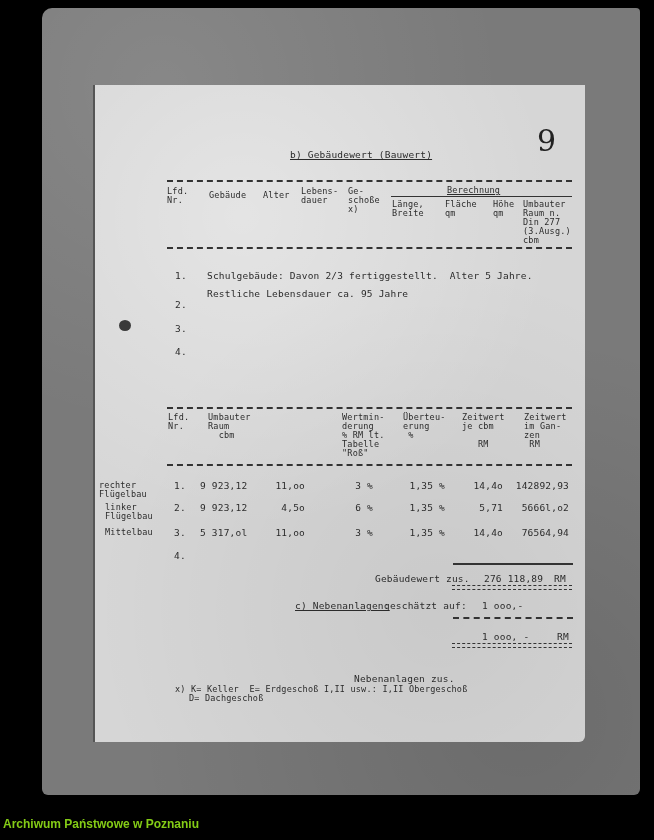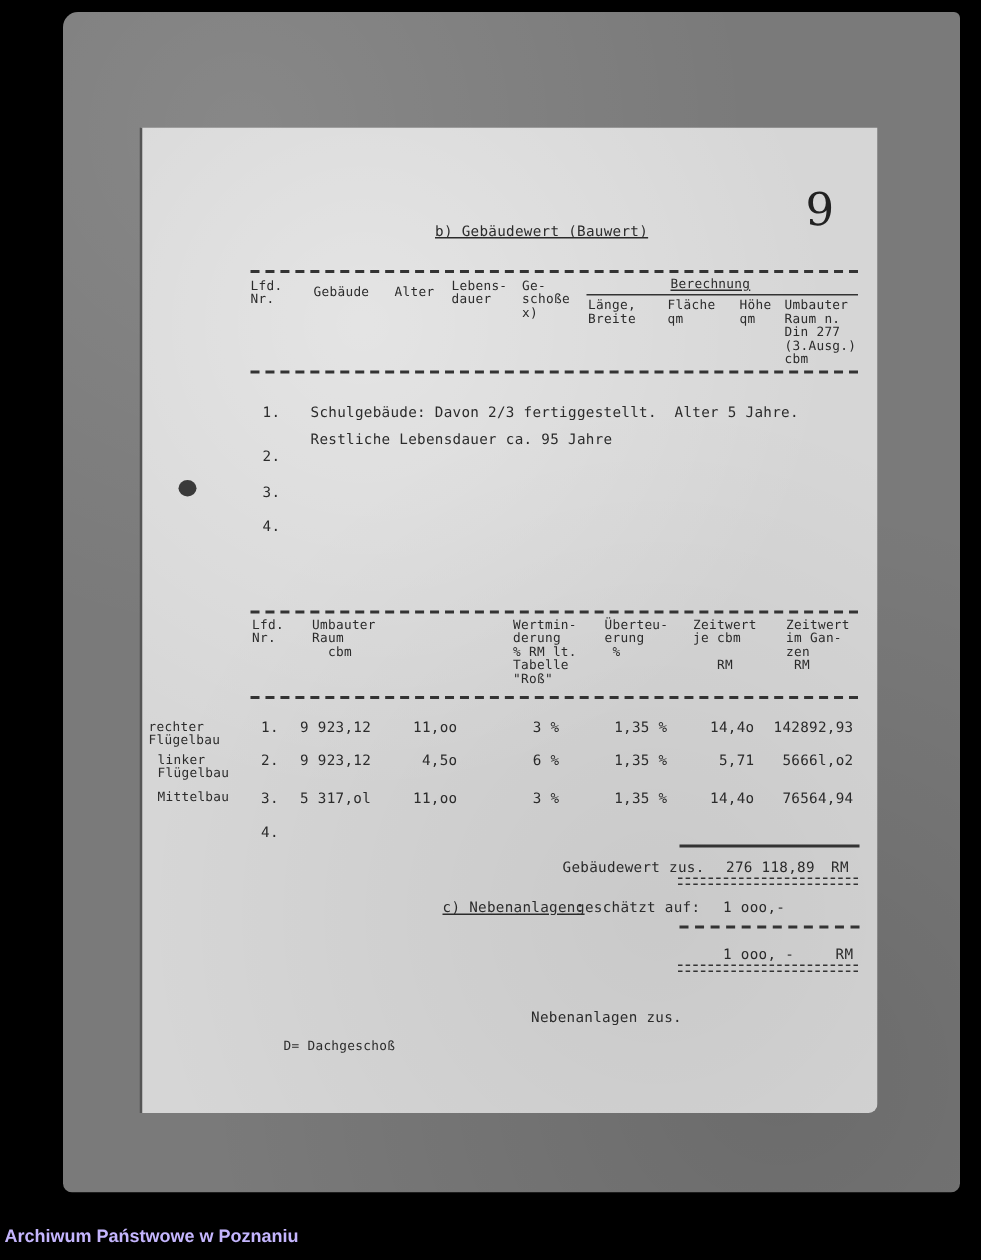--- a/index.html
+++ b/index.html
@@ -26,21 +26,21 @@
     color:#2b2b2b;
   }
   .t { position:absolute; font-size:9.5px; line-height:10px; white-space:pre; letter-spacing:0.2px; }
   .sm { font-size:8.5px; line-height:9px; }
   .u { text-decoration:underline;margin-left:12px; }
   .dash { position:absolute; height:0; border-top:2px dashed #333; }
   .solid { position:absolute; height:0; border-top:2px solid #333; }
   .dbl { position:absolute; height:3px; border-top:1px dashed #333; border-bottom:1px dashed #333; }
   .pageno { position:absolute; left:442px; top:38px; font-family:"DejaVu Serif", serif; font-size:30px; color:#222; }
   .hole { position:absolute; left:24px; top:235px; width:12px; height:11px; border-radius:50%; background:#3a3a3a; }
-  .footer { position:absolute; left:3px; top:817px; color:#c4b5fd; font-family:"Liberation Sans", sans-serif; font-size:12px; font-weight:bold; }
+  .footer { position:absolute; left:3px; top:817px; color:#84cc16; font-family:"Liberation Sans", sans-serif; font-size:12px; font-weight:bold; }
   .r { text-align:right; }
 </style>
 </head>
 <body>
 
 <div class="mat"></div>
 
 <div class="paper">
   <div class="pageno">9</div>
   <div class="hole"></div>
@@ -143,16 +143,17 @@
   <div class="t u" style="left:188px; top:516px;">c) Nebenanlagen:</div>
   <div class="t" style="left:289px; top:516px;">geschätzt auf:</div>
   <div class="t" style="left:387px; top:516px;">1 ooo,-</div>
   <div class="dash" style="left:358px; top:532px; width:120px;"></div>
 
   <div class="t" style="left:259px; top:547px;margin-top:42px;">Nebenanlagen zus.</div>
   <div class="t" style="left:387px; top:547px;">1 ooo, -</div>
   <div class="t" style="left:462px; top:547px;">RM</div>
   <div class="dbl" style="left:357px; top:558px; width:120px;"></div>
 
+  <div class="t sm" style="left:80px; top:600px;">x) K= Keller  E= Erdgeschoß I,II usw.: I,II Obergeschoß</div>
   <div class="t sm" style="left:94px; top:609px;">D= Dachgeschoß</div>
 </div>
 
 <div class="footer">Archiwum Państwowe w Poznaniu</div>
 
 </body></html>

